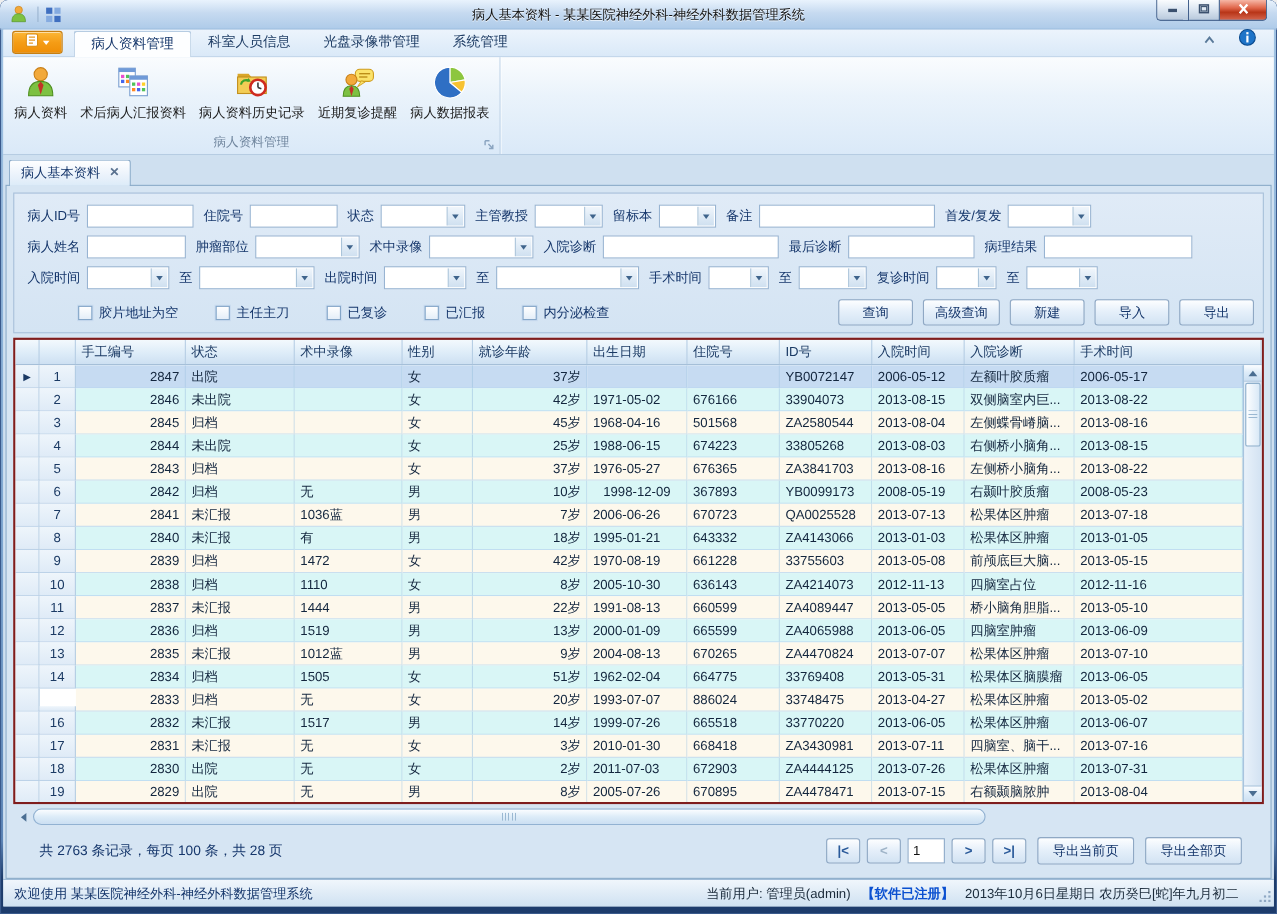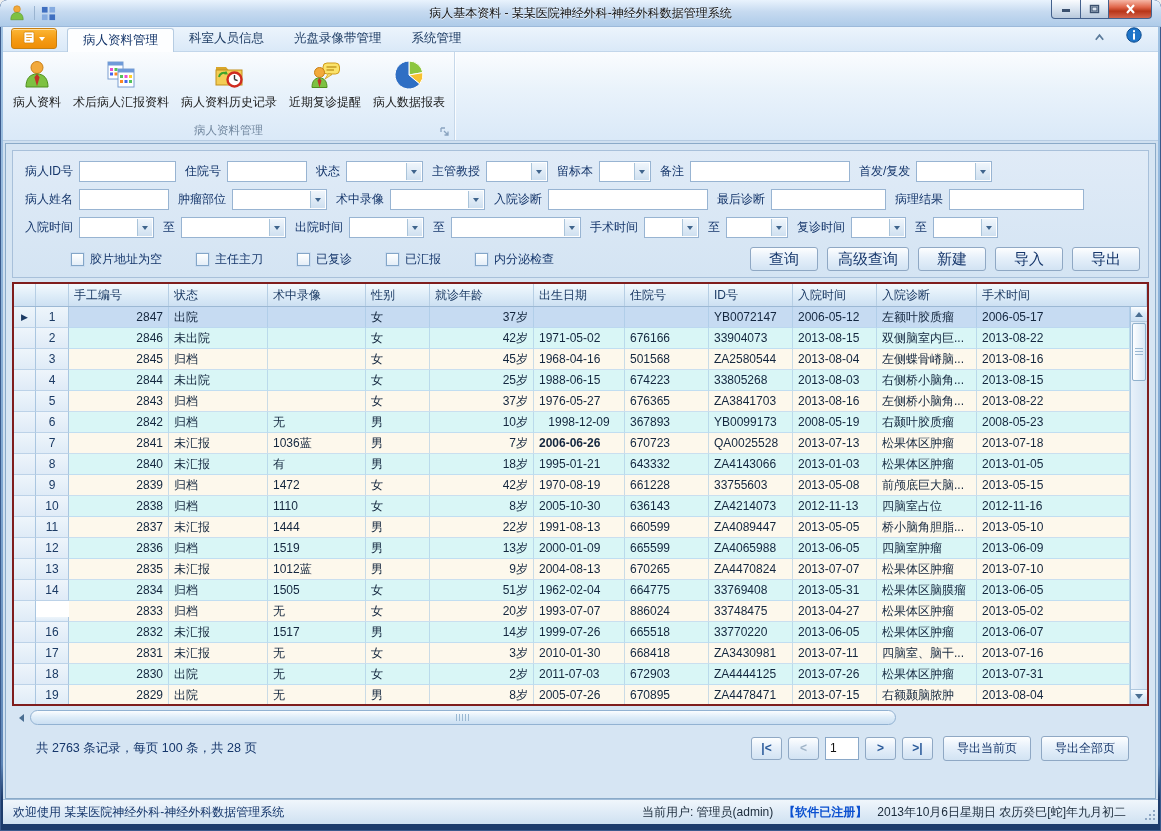--- a/index.html
+++ b/index.html
@@ -47,21 +47,21 @@
 .f-label{font-size:12px;color:#15366b;margin-right:6px;white-space:nowrap}
 .tbox{height:21px;border:1px solid #98b4d2;background:#fff;font-size:12px;padding:0 3px;color:#111;outline:none}
 .combo{height:21px;border:1px solid #98b4d2;background:#fff;position:relative}
 .combo .arr{position:absolute;top:1px;right:1px;bottom:1px;width:15px;background:linear-gradient(#f0f6fc,#cfe0f0);border-left:1px solid #aac4da;display:flex;justify-content:center}
 .combo .arr::after{content:'';width:0;height:0;border:3.5px solid transparent;border-top:4.5px solid #3f648c;margin-top:7px}
 .action-row{display:flex;align-items:center;height:34px;padding:2px 6px 0 58px}
 .chk-group{display:flex;align-items:center;gap:34px;flex:1}
 .chk{display:flex;align-items:center;gap:6px;font-size:12px;color:#15366b}
 .chk .box{width:13px;height:13px;border:1px solid #84a6c8;background:linear-gradient(#fff,#e4eef8);box-shadow:0 0 0 1px #cadcf0}
 .abtns{display:flex;gap:9px;margin-right:2px}
-.abtn{min-width:68px;height:24px;display:flex;align-items:center;justify-content:center;font-size:15px;color:#15366b;background:linear-gradient(#fdfeff,#e6f0fa 45%,#d2e3f3);border:1px solid #8fa8c4;border-radius:3px;padding:4px 10px}
+.abtn{min-width:68px;height:24px;display:flex;align-items:center;justify-content:center;font-size:12px;color:#15366b;background:linear-gradient(#fdfeff,#e6f0fa 45%,#d2e3f3);border:1px solid #8fa8c4;border-radius:3px;padding:4px 10px}
 
 .grid-wrap{position:relative;margin:0 6px;border:2px solid #7f1d1d;background:#fff;height:424px;overflow:hidden}
 .g-header{display:flex;height:23px;background:linear-gradient(#f3f9fd,#ddecf8 55%,#cde0f2);border-bottom:1px solid #9cb8d4}
 .g-h{border-right:1px solid #b6cee4;font-size:12px;color:#1b3a64;line-height:22px;padding-left:5px;overflow:hidden;white-space:nowrap;flex-shrink:0}
 .g-body{position:absolute;top:23px;left:0;right:17px;bottom:0;overflow:hidden}
 .g-row{display:flex;height:21px;font-size:12px;color:#13263e}
 .g-cell{border-right:1px solid rgba(160,195,225,.55);border-bottom:1px solid rgba(185,215,240,.75);padding:0 5px;line-height:20px;overflow:hidden;white-space:nowrap;flex-shrink:0}
 .g-row.cyan .g-cell{background:#d9f6f6}
 .g-row.cream .g-cell{background:#fdf8ec}
 .g-row.sel .g-cell{background:#c6dbf2}
@@ -249,20 +249,28 @@
               <svg width="11" height="11" viewBox="0 0 11 11">
                 <path d="M2 2 H6 M2 2 V6" stroke="#8aa4c0" stroke-width="1.3" fill="none"></path>
                 <path d="M5 5 L9 9 M9 5.5 V9 H5.5" stroke="#8aa4c0" stroke-width="1.3" fill="none"></path>
               </svg>
             </span>
         </div>
       </div>
     </div>
 
     <div class="workspace">
+      <div class="doc-tabs">
+        <div class="doc-tab">
+          <span>病人基本资料</span>
+          <span class="doc-close"><svg width="8" height="8" viewBox="0 0 8 8">
+                <path d="M1 1 L7 7 M7 1 L1 7" stroke="#5a7290" stroke-width="1.6"></path>
+              </svg></span>
+        </div>
+      </div>
 
       <div class="tab-page">
         <div class="filter-box">
           <div>
               <div class="f-row">
                 <div class="f-item">
                   <span class="f-label">病人ID号</span>
                   <input class="tbox" style="width: 97px;">
                 </div>
                 <div class="f-item">
@@ -520,21 +528,21 @@
                 <div class="g-cell" style="flex: 1 1 0%;">2008-05-23</div>
               </div>
               <div class="g-row cream">
                 <div class="g-ind" style="width: 22px;"></div>
                 <div class="g-num" style="width: 33px;">7</div>
                 <div class="g-cell right" style="width: 100px;">2841</div>
                 <div class="g-cell" style="width: 99px;">未汇报</div>
                 <div class="g-cell" style="width: 98px;">1036蓝</div>
                 <div class="g-cell" style="width: 64px;">男</div>
                 <div class="g-cell right" style="width: 104px;">7岁</div>
-                <div class="g-cell" style="width: 91px; font-weight: bold;">2006-06-26</div>
+                <div class="g-cell" style="width: 91px;">2006-06-26</div>
                 <div class="g-cell" style="width: 84px;">670723</div>
                 <div class="g-cell" style="width: 84px;">QA0025528</div>
                 <div class="g-cell" style="width: 84px;">2013-07-13</div>
                 <div class="g-cell" style="width: 100px;">松果体区肿瘤</div>
                 <div class="g-cell" style="flex: 1 1 0%;">2013-07-18</div>
               </div>
               <div class="g-row cyan">
                 <div class="g-ind" style="width: 22px;"></div>
                 <div class="g-num" style="width: 33px;">8</div>
                 <div class="g-cell right" style="width: 100px;">2840</div>

